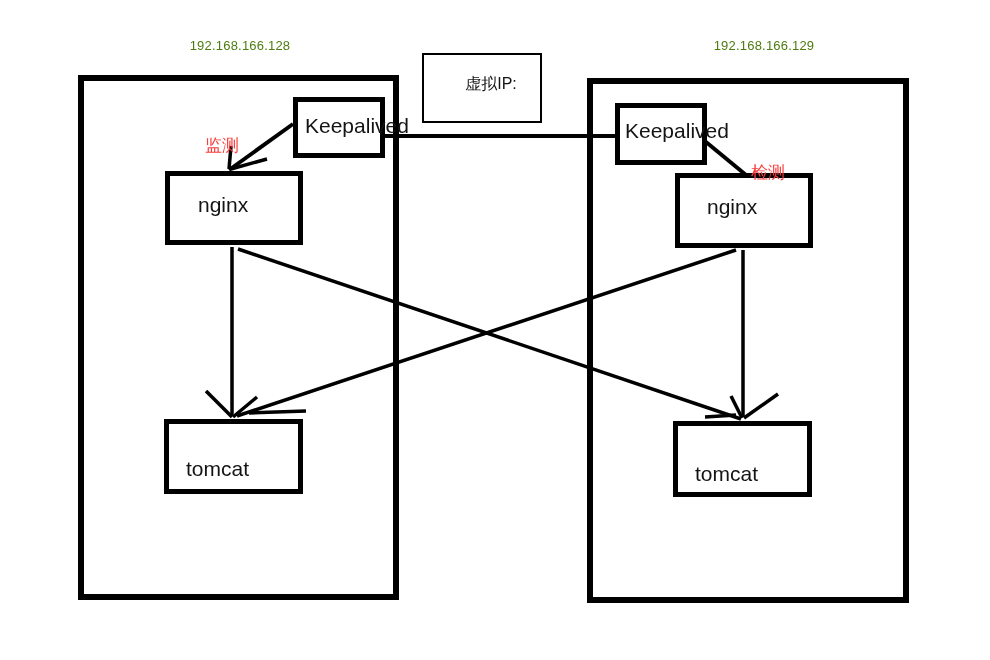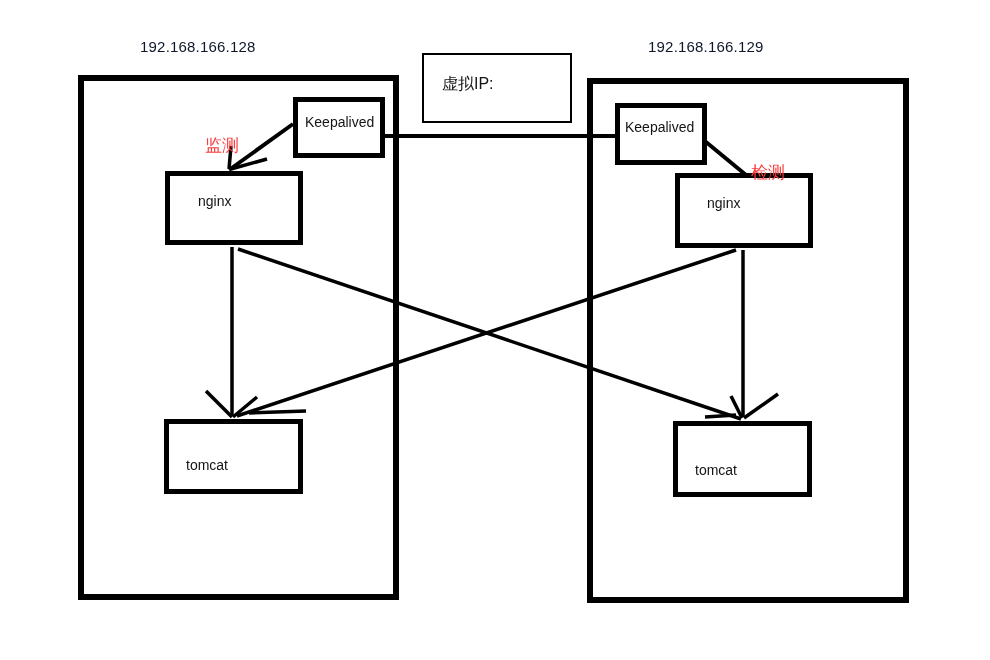--- a/index.html
+++ b/index.html
@@ -8,26 +8,27 @@
     width: 990px;
     height: 660px;
     background: #ffffff;
     font-family: "Liberation Sans", sans-serif;
     color: #141414;
     overflow: hidden;
   }
   .title {
     position: absolute;
     width: 200px;
-    font-size: 15px;
-    color: #0f172a;
+    text-align: center;
+    font-size: 13px;
+    color: #4d7c0f;
     letter-spacing: 0.2px;
   }
   .t-left  { left: 140px; top: 38px; }
-  .t-right { left: 648px; top: 38px; }
+  .t-right { left: 664px; top: 38px; }
 
   .bigbox {
     position: absolute;
     box-sizing: border-box;
     border: 6px solid #000000;
     background: #ffffff;
     z-index: 1;
   }
   .bb-left  { left: 78px;  top: 75px; width: 321px; height: 525px; }
   .bb-right { left: 587px; top: 78px; width: 322px; height: 525px; }
@@ -35,50 +36,51 @@
   svg.lines { position: absolute; left: 0; top: 0; z-index: 2; }
   svg.lines line { stroke: #000000; stroke-width: 3.5; }
   svg.lines line.thick { stroke-width: 4; }
 
   .node {
     position: absolute;
     box-sizing: border-box;
     border: 5px solid #000000;
     background: #ffffff;
     z-index: 3;
-    font-size: 14px;
+    font-size: 21px;
   }
   .node span { position: absolute; white-space: nowrap; z-index: 4; }
 
   .kp-left  { left: 293px; top: 97px;  width: 92px;  height: 61px; }
   .kp-left span  { left: 7px;  top: 12px; }
   .kp-right { left: 615px; top: 103px; width: 92px;  height: 62px; }
   .kp-right span { left: 5px;  top: 11px; }
 
   .ng-left  { left: 165px; top: 171px; width: 138px; height: 74px; }
   .ng-left span  { left: 28px; top: 17px; }
   .ng-right { left: 675px; top: 173px; width: 138px; height: 75px; }
   .ng-right span { left: 27px; top: 17px; }
 
   .tc-left  { left: 164px; top: 419px; width: 139px; height: 75px; }
   .tc-left span  { left: 17px; top: 33px; }
   .tc-right { left: 673px; top: 421px; width: 139px; height: 76px; }
   .tc-right span { left: 17px; top: 36px; }
 
   .vipbox {
     position: absolute;
-    left: 422px; top: 53px; width: 150px; height: 70px;
+    left: 422px; top: 53px; width: 120px; height: 70px;
     box-sizing: border-box;
     border: 2px solid #000000;
     background: #ffffff;
     z-index: 3;
     font-size: 16px;
     padding: 14px 0 0 18px;
     line-height: 29px;
     white-space: nowrap;
+    text-align: center;
   }
   .redlabel {
     position: absolute;
     z-index: 4;
     font-size: 17px;
     color: #fa3c3c;
     white-space: nowrap;
     margin-top: 19px;
   }
   .r-left  { left: 205px; top: 115px; }

